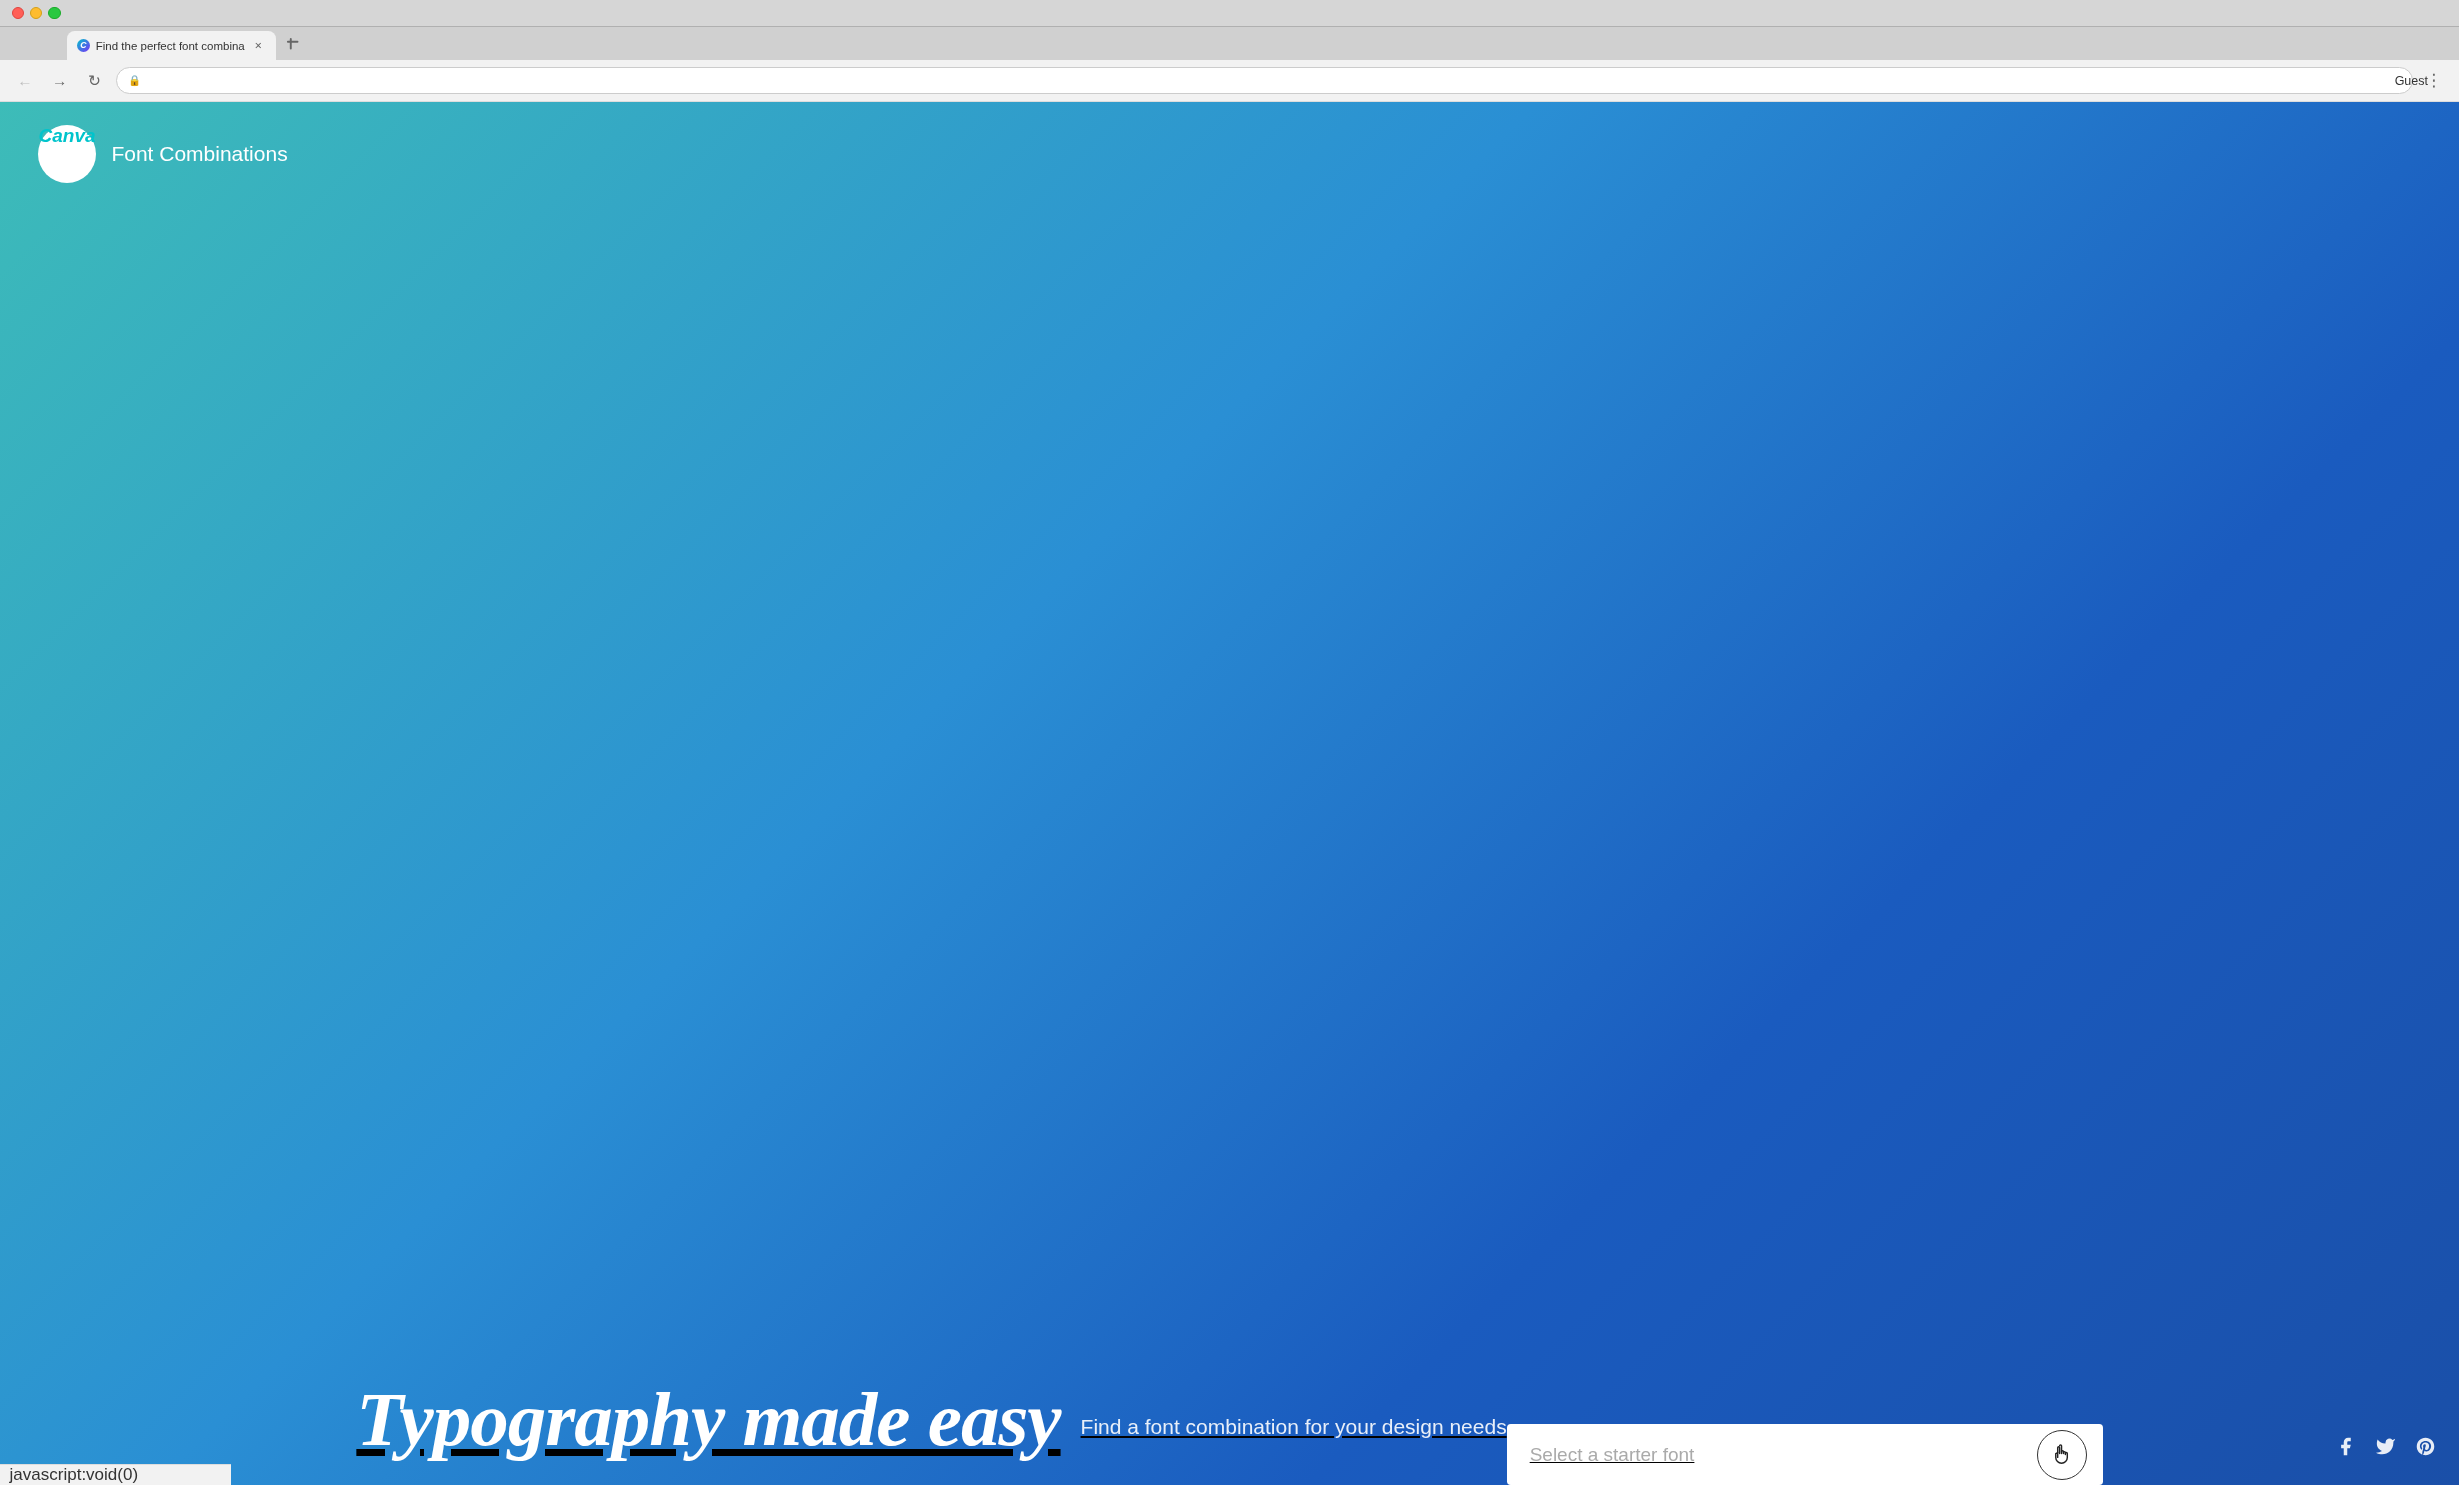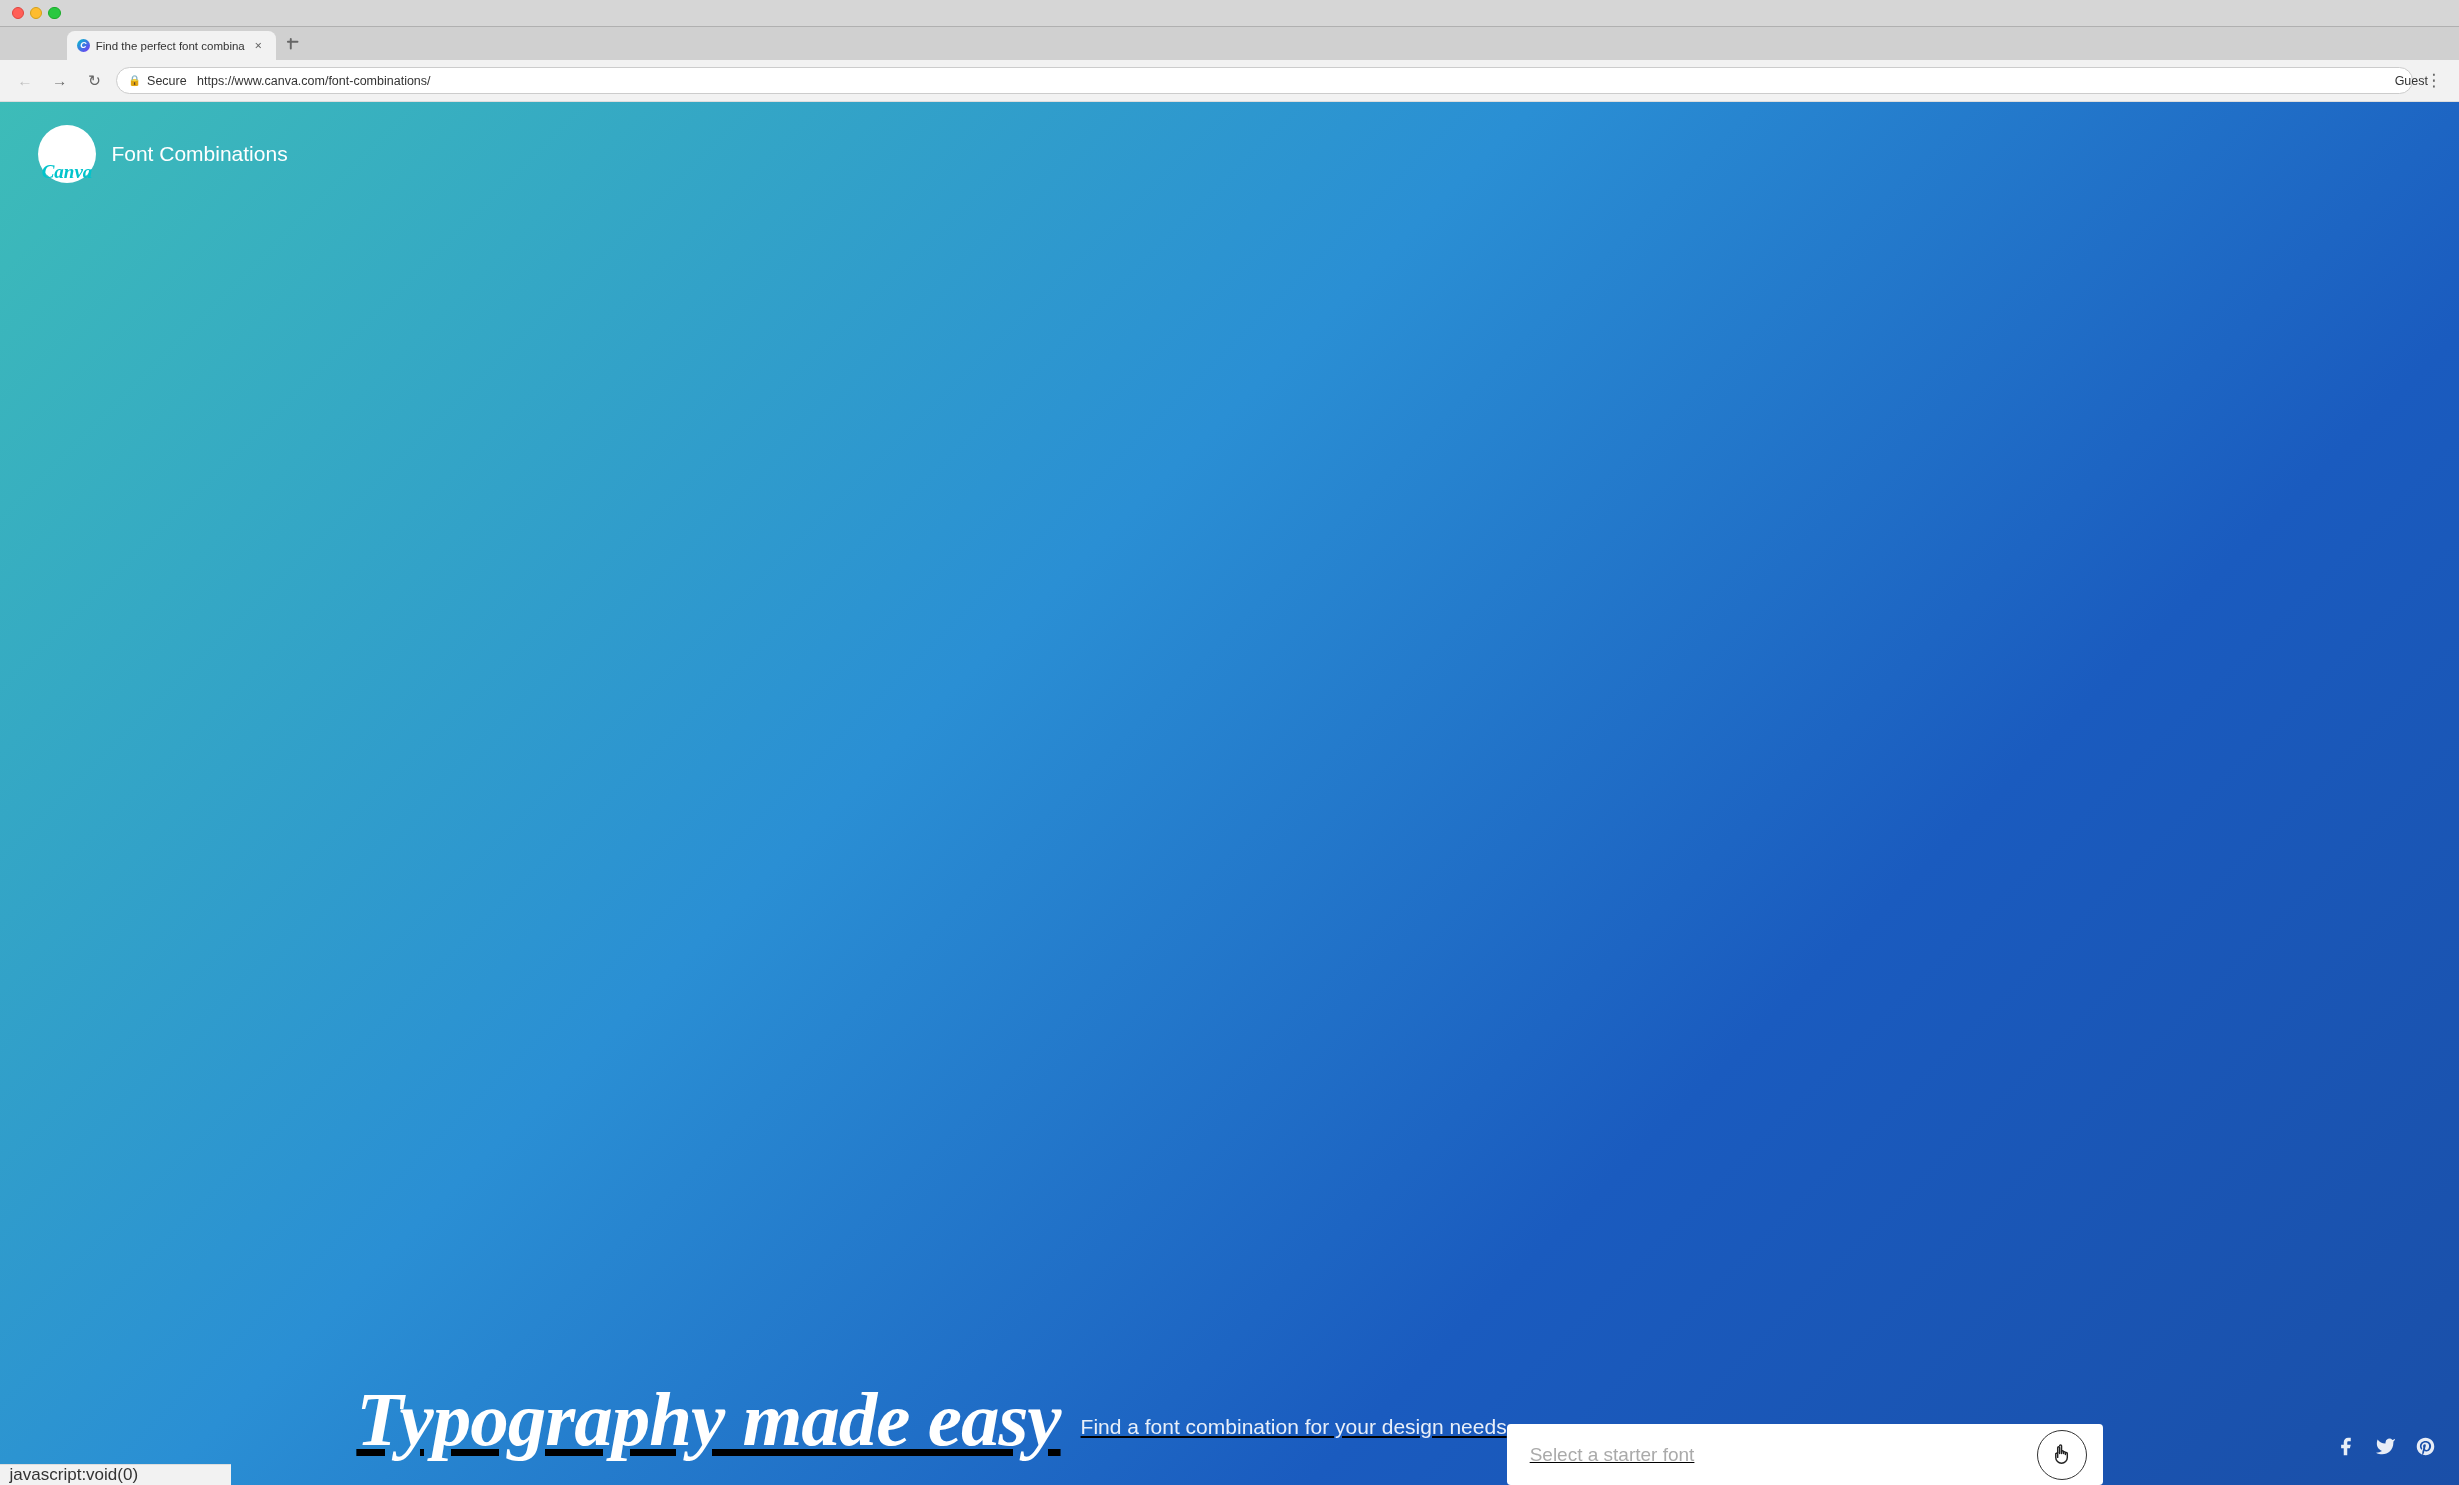--- a/index.html
+++ b/index.html
@@ -202,24 +202,23 @@
       align-items: center;
       gap: 15.4px;
     }
 
     .canva-logo {
       width: 58px;
       height: 58px;
       border-radius: 50%;
       background: white;
       display: flex;
-      align-items: flex-end;
+      align-items: flex-start;
       justify-content: center;
       flex-shrink: 0;
-      font-family: Liberation Serif, serif;
     }
 
     .canva-logo-text {
       font-size: 19px;
       font-weight: 700;
       color: #00c4cc;
       font-style: italic;
     }
 
     .site-name {
@@ -359,25 +358,20 @@
     </svg>
   </div>
 </div>
 
 <div class="address-bar-row" style="position:relative;">
   <div class="nav-btn disabled">←</div>
   <div class="nav-btn">→</div>
   <div class="nav-btn">↻</div>
   <div class="address-input-wrap">
     <span class="secure-icon">🔒</span>
-    <span class="address-text">
-      <span>Secure</span>
-      &nbsp;
-      <span>https://www.canva.com/font-combinations/</span>
-    </span>
   </div>
   <div class="menu-dots">⋮</div>
   <span class="guest-label">Guest</span>
 </div>
 
 <div class="page-content">
 
   <div class="site-header">
     <div class="canva-logo">
       <span class="canva-logo-text">Canva</span>

